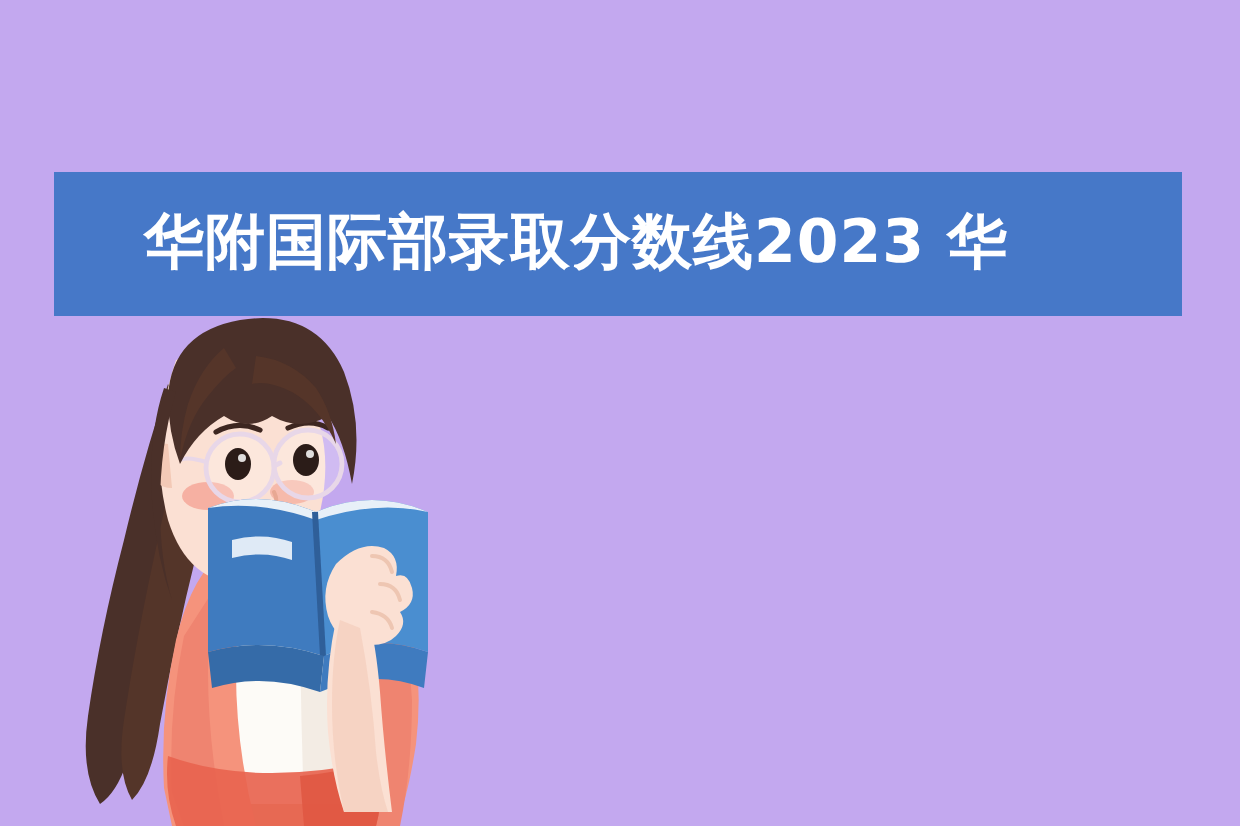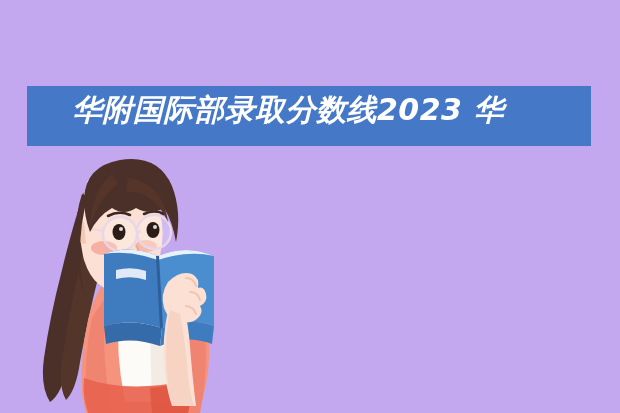--- a/index.html
+++ b/index.html
@@ -23,27 +23,26 @@
     inset: 0;
     background: #c3a8ef;
   }
 
   
   .title-banner {
     position: absolute;
     left: 27px;
     top: 86px;
     width: 564px;
-    height: 60px;
+    height: 72px;
     background: #4678c8;
     z-index: 5;
     overflow: hidden;
     display: flex;
     align-items: flex-end;
-    font-style: italic;
   }
   .title-text {
     display: block;
     width: 100%;
     padding-left: 45px;
     box-sizing: border-box;
     color: #ffffff;
     font-size: 30px;
     font-weight: bold;
     line-height: 72px;

